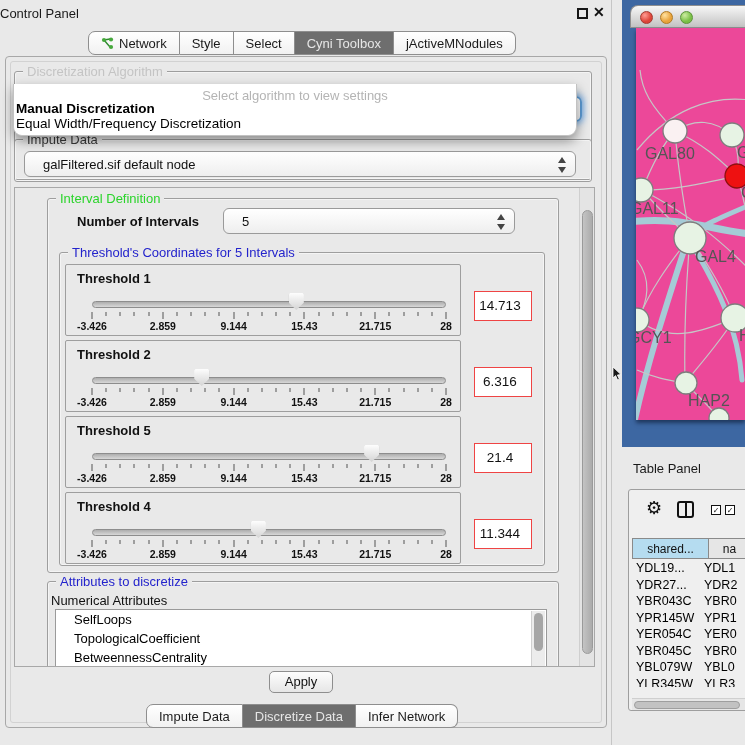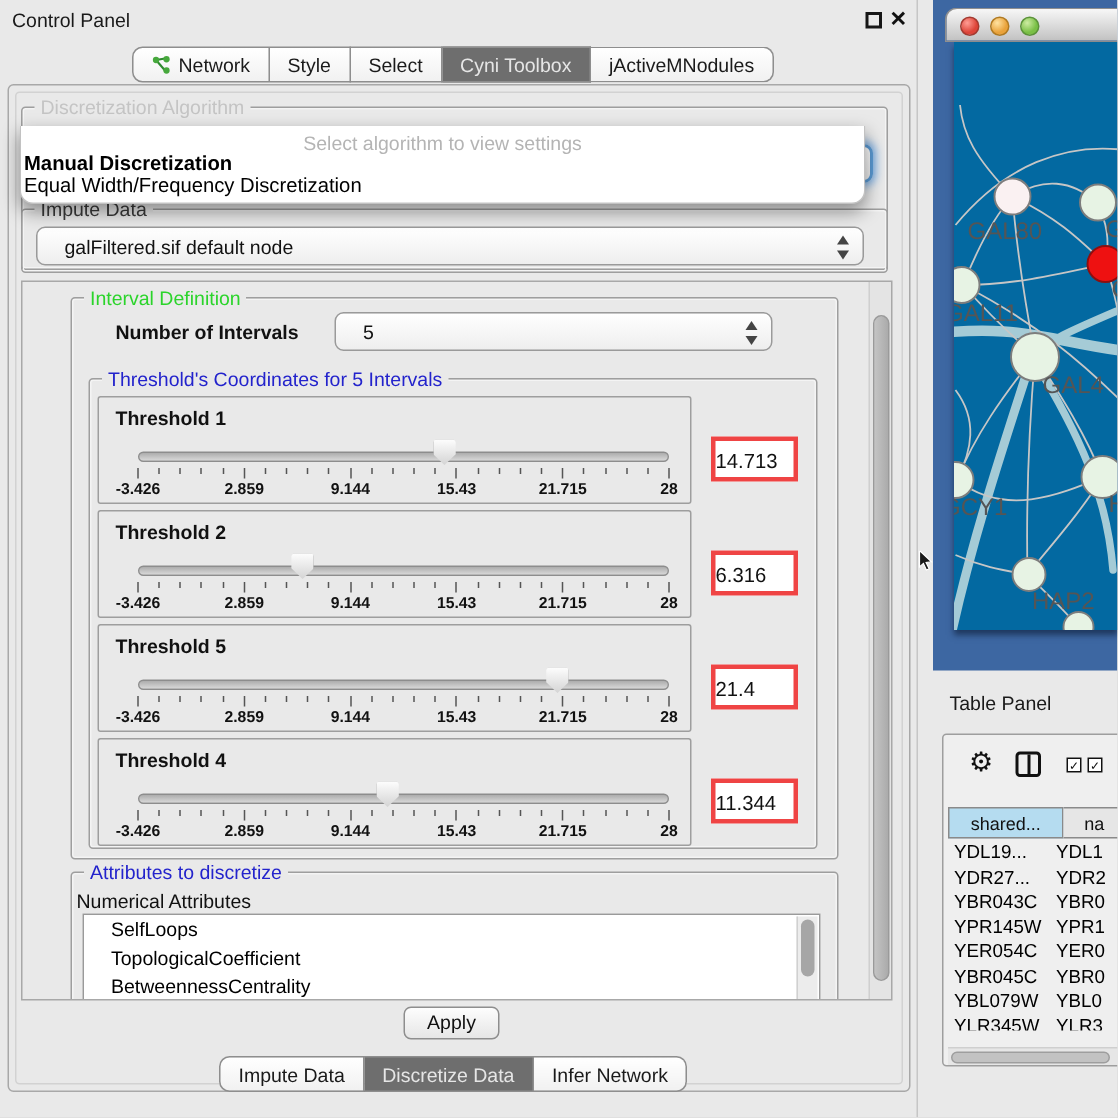--- a/index.html
+++ b/index.html
@@ -6,21 +6,21 @@
   html,body { background:#d8d8d8; }
   #app {
     position:relative; width:745px; height:745px; overflow:hidden;
     background:#e9e9e9;
     font-family:"Liberation Sans", sans-serif; font-size:13px; color:#111;
   }
   .abs { position:absolute; }
 
   
   .cp-titlebar { left:0; top:0; width:612px; height:26px; }
-  .cp-title { left:8px; top:6px; font-size:13px; color:#1a1a1a; }
+  .cp-title { left:0; top:6px; font-size:13px; color:#1a1a1a; }
   .float-icon { left:577px; top:8px; width:11px; height:11px; border:2px solid #161616; background:#e9e9e9; }
   .close-icon { left:593px; top:4px; font-size:14px; font-weight:bold; color:#111; }
 
   
   .seg-bar { display:flex; height:24px; }
   .seg {
     display:flex; align-items:center; justify-content:center; gap:5px;
     background:#fdfdfd; border:1px solid #8e8e8e; border-left:none;
     padding:0 12px; font-size:13px; color:#1a1a1a; white-space:nowrap;
     background:linear-gradient(#ffffff,#f1f1f1);
@@ -78,42 +78,42 @@
   .slider-track { position:absolute; left:26px; top:36px; width:354px; height:7px; border-radius:4px;
     background:linear-gradient(#adadad,#d8d8d8); border:1px solid #8d8d8d; }
   .slider-handle { position:absolute; top:28px; width:15px; height:17px;
     background:linear-gradient(#fdfdfd,#d4d4d4);
     clip-path:polygon(8% 0,92% 0,100% 10%,100% 58%,50% 100%,0 58%,0 10%);
     filter:drop-shadow(0 0 1px #777); }
   .ticks { position:absolute; left:0; top:0; width:100%; height:100%; }
   .tick { position:absolute; top:47px; width:1px; height:4px; background:#555; transform:translateX(-0.5px); }
   .tick.major { height:7px; }
   .tick-label { position:absolute; top:55px; transform:translateX(-50%); font-size:10.5px; font-weight:bold; color:#111; white-space:nowrap; }
-  .th-valuebox { position:absolute; left:408px; top:26px; width:58px; height:30px; background:#fff; border:3px solid #ef4444;
-    font-size:13.5px; line-height:28px; text-align:left; padding-right:6px; }
+  .th-valuebox { position:absolute; left:408px; top:26px; width:58px; height:30px; background:#fff; border:1px solid #ef4444;
+    font-size:13.5px; line-height:28px; text-align:center; padding-right:6px; }
 
   
   .attr-list { left:54px; top:608px; width:492px; height:59px; background:#fff; border:1px solid #9a9a9a; overflow:hidden; }
   .attr-item { padding-left:18px; font-size:13px; height:19px; line-height:19px; color:#000; }
   .list-scroll { position:absolute; right:1px; top:1px; width:14px; height:56px; background:#ececec; border-left:1px solid #d0d0d0; }
   .list-thumb { position:absolute; left:2px; top:2px; width:9px; height:38px; border-radius:5px; background:#a6a6a6; }
 
   .apply-btn { left:269px; top:671px; width:64px; height:22px; border:1px solid #8e8e8e; border-radius:5px;
     background:linear-gradient(#fdfdfd,#e6e6e6); font-size:13px; text-align:center; line-height:20px; }
 
   
   .divider-line { left:611px; top:0; width:1px; height:745px; background:#c6c6c6; }
   .net-window { left:622px; top:0; width:123px; height:447px; background:#3d67a2; }
   .net-titlebar { position:absolute; left:8px; top:5px; width:115px; height:23px; border-radius:8px 0 0 0;
     background:linear-gradient(#f7f7f7,#c2c2c2); border:1px solid #8f8f8f; border-right:none; }
   .light { position:absolute; top:5px; width:13px; height:13px; border-radius:50%; }
   .light.red    { left:9px;  background:radial-gradient(circle at 35% 30%, #ff9d94, #dd4438 60%); border:1px solid #a33a30; }
   .light.yellow { left:29px; background:radial-gradient(circle at 35% 30%, #ffe2a0, #e9a23a 60%); border:1px solid #b07a22; }
   .light.green  { left:49px; background:radial-gradient(circle at 35% 30%, #cdeca2, #79bf45 60%); border:1px solid #5b933a; }
-  .net-canvas { position:absolute; left:14px; top:28px; width:109px; height:392px; background:#0369a1; box-shadow:0 3px 4px rgba(10,25,50,0.6); }
+  .net-canvas { position:absolute; left:14px; top:28px; width:109px; height:392px; background:#ec4899; box-shadow:0 3px 4px rgba(10,25,50,0.6); }
 
   .tp-title { left:633px; top:461px; font-size:13px; color:#1a1a1a; }
   .table-box { left:628px; top:489px; width:120px; height:222px; background:#efefef; border:1px solid #9e9e9e; border-radius:3px; }
   .gear-glyph { position:absolute; left:17px; top:7px; font-size:18px; color:#111; }
   .split-icon { position:absolute; left:48px; top:11px; width:17px; height:17px; border:2px solid #111; border-radius:3px; }
   .split-icon:before { content:""; position:absolute; left:50%; top:0; width:2px; height:100%; background:#111; transform:translateX(-1px); }
   .cb-icon { position:absolute; top:15px; width:10px; height:10px; border:1.5px solid #111; font-size:8px; line-height:9px; text-align:center; color:#111; background:#fff; }
   .thead { position:absolute; left:3px; top:48px; height:21px; display:flex; }
   .th-cell { border:1px solid #8a8a8a; font-size:12px; display:flex; align-items:center; justify-content:center; }
   .th-cell.c1 { width:77px; background:#b5dcf0; }

